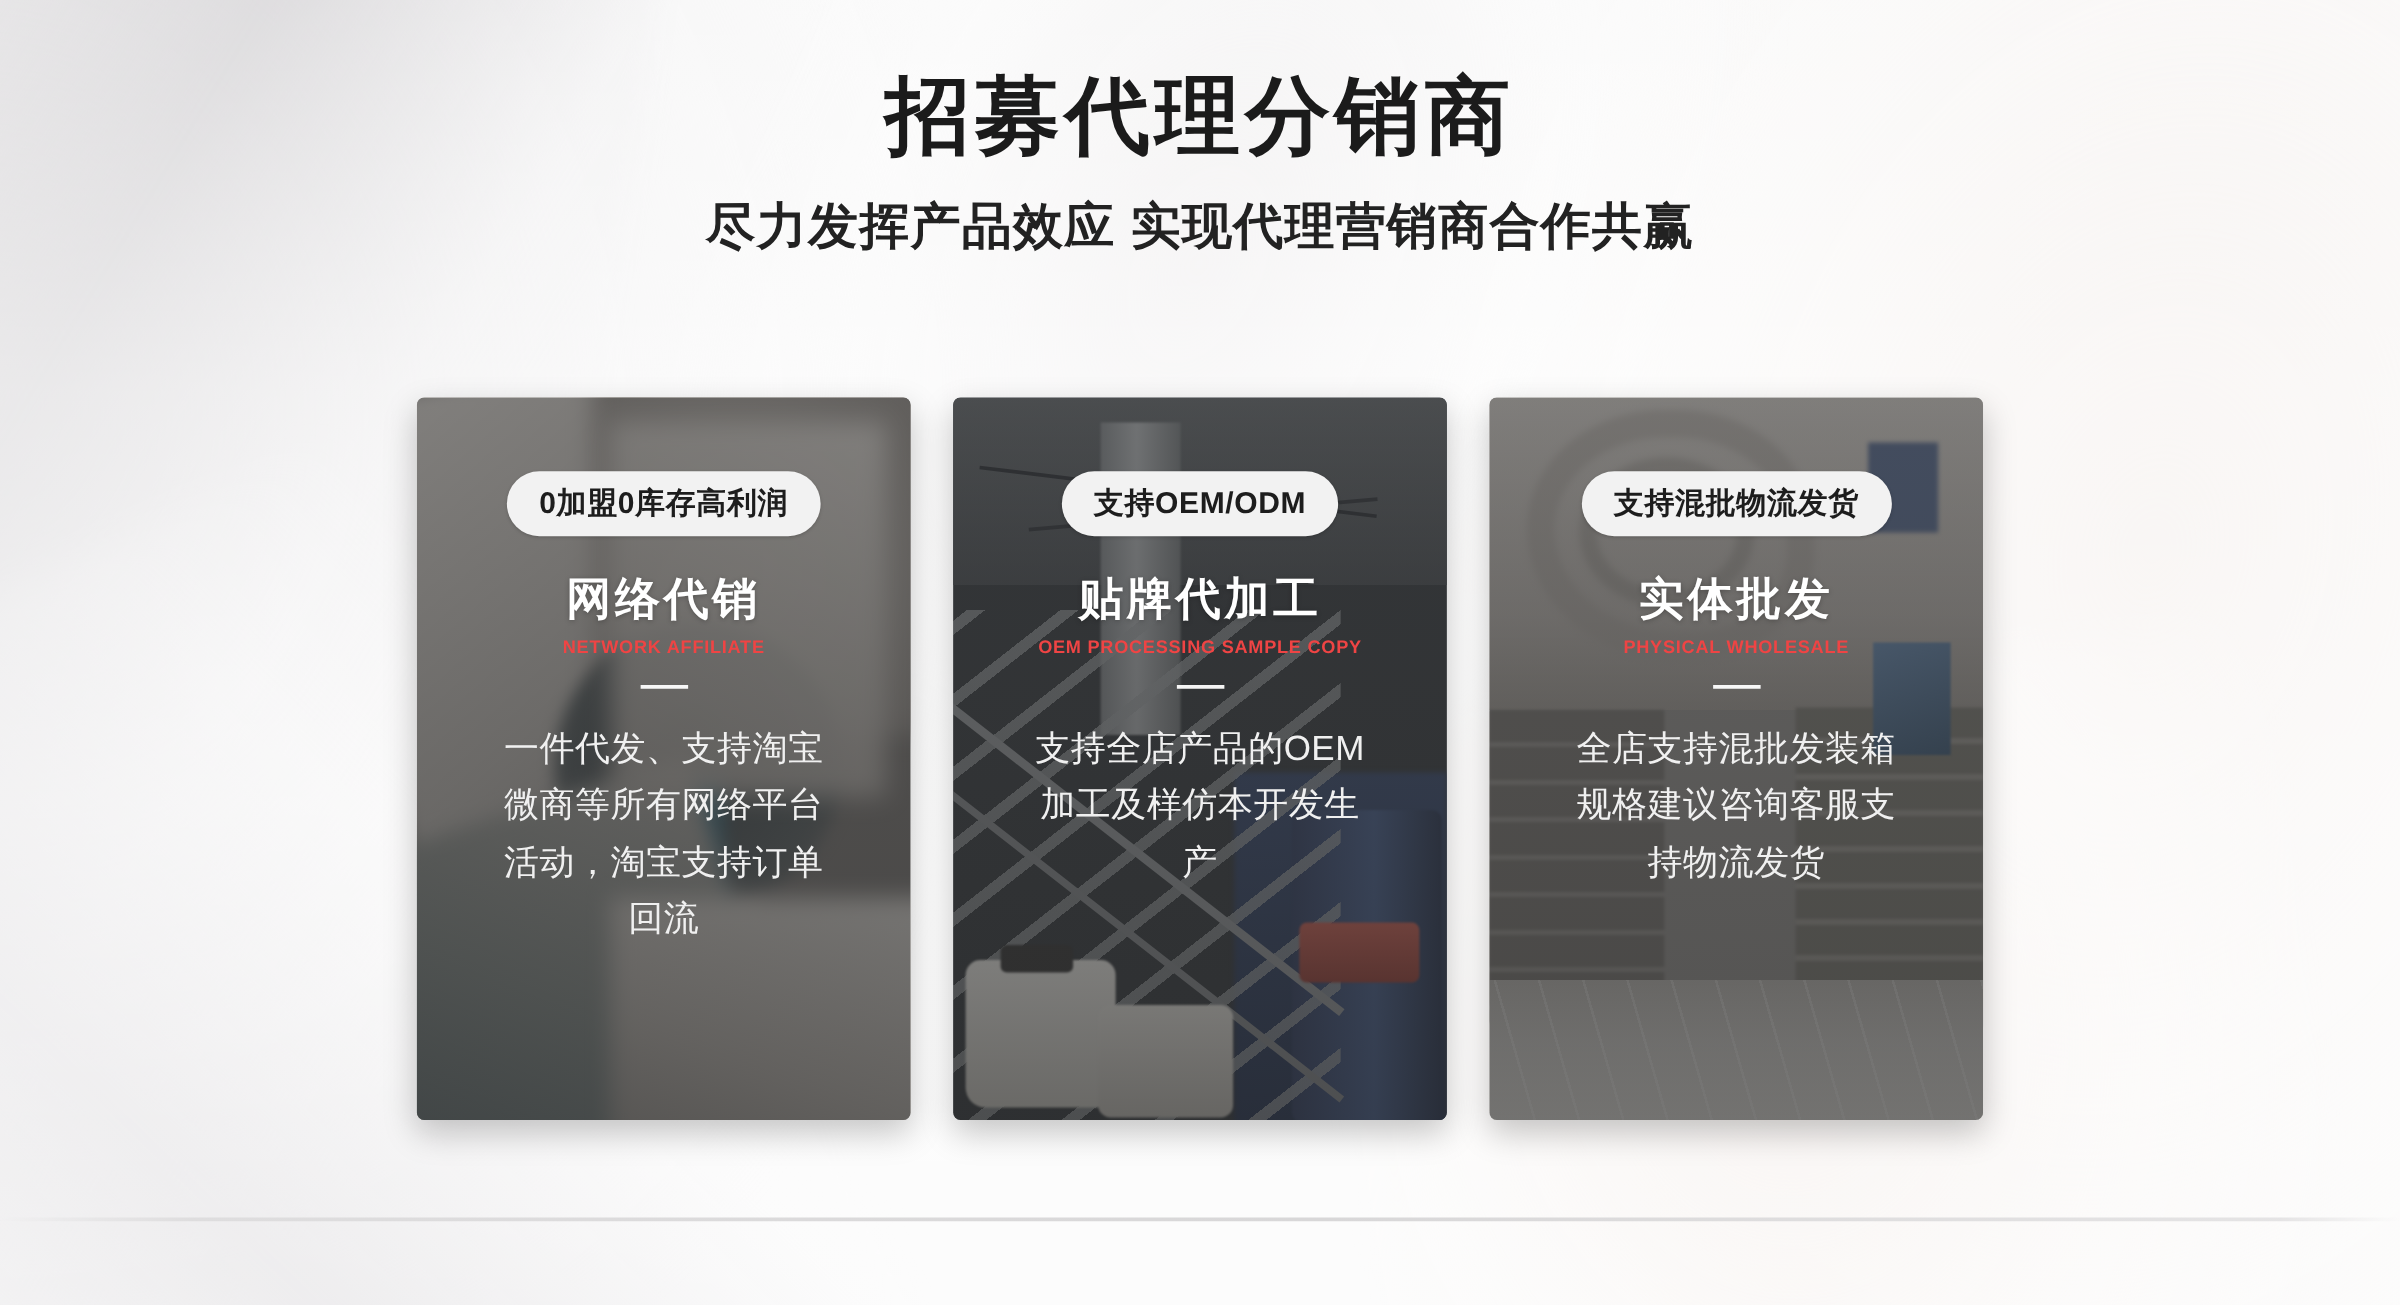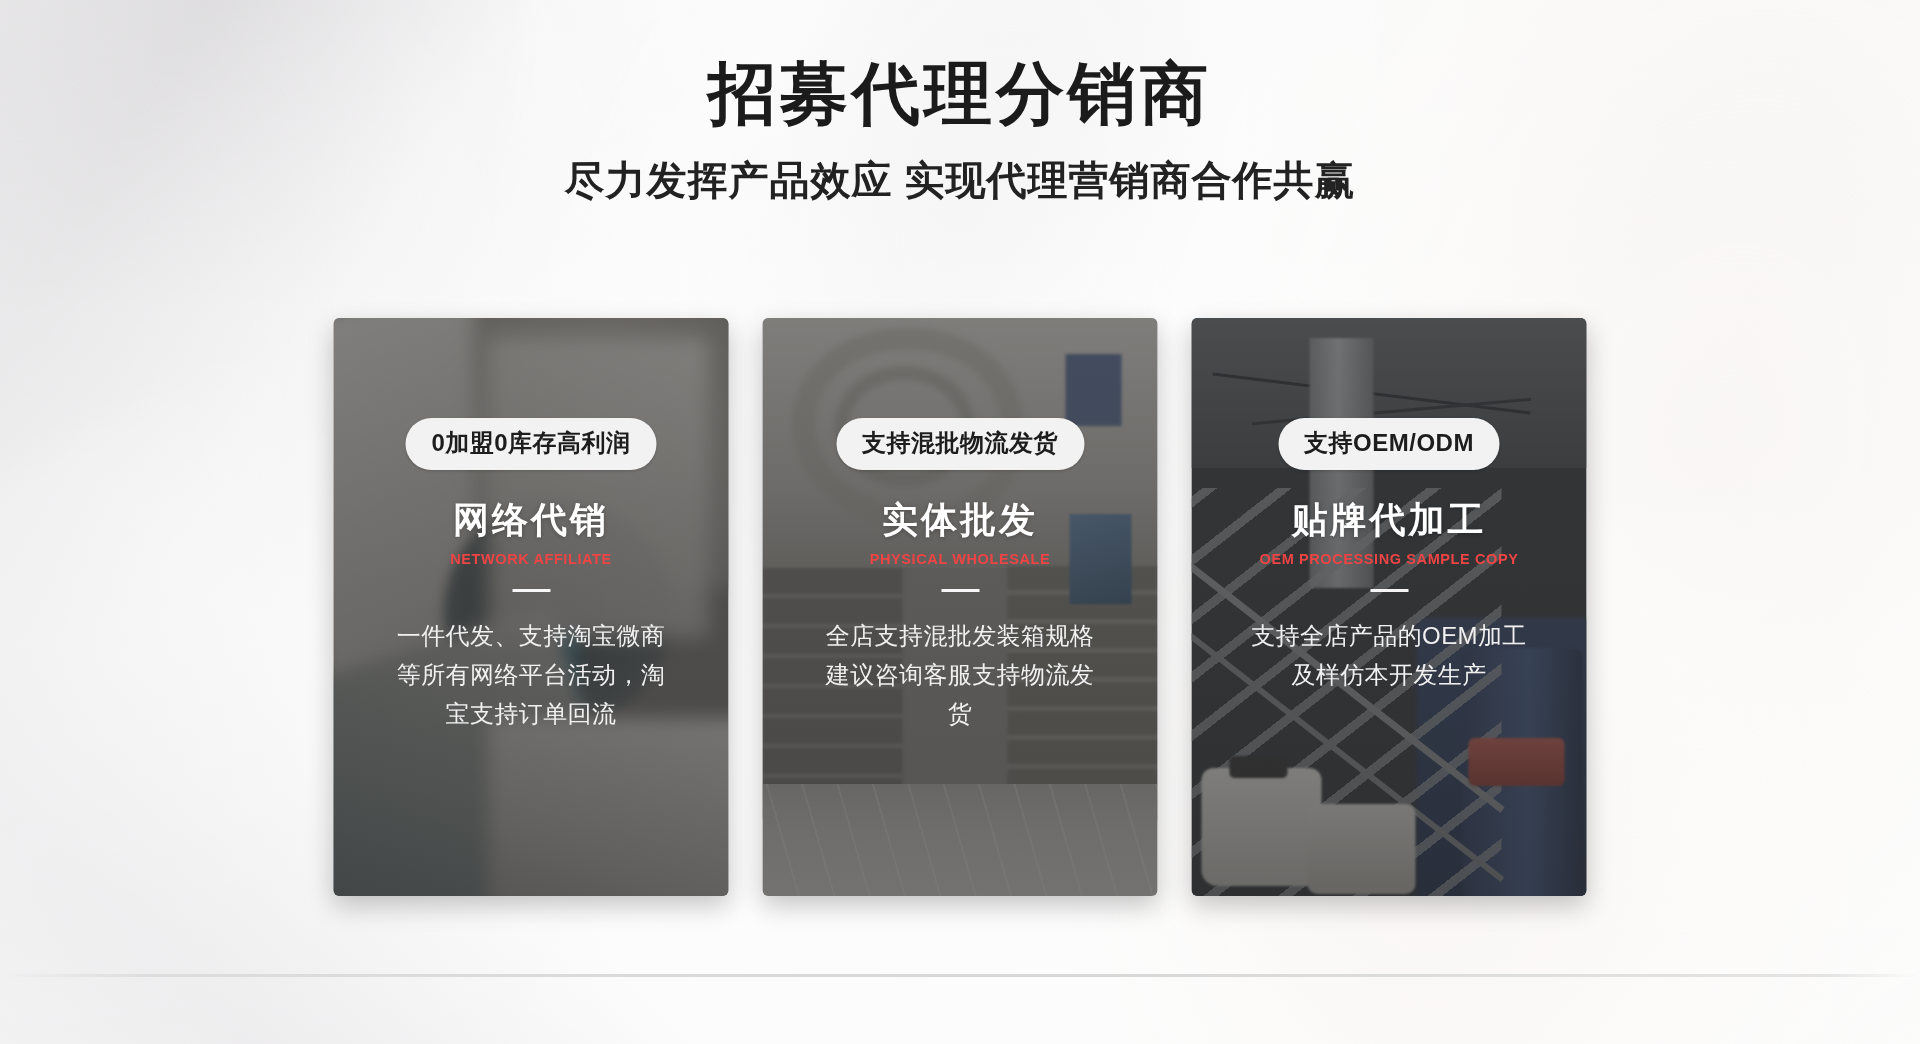--- a/index.html
+++ b/index.html
@@ -75,39 +75,39 @@
     position:relative; width:395px; height:578px; border-radius:6px;
     overflow:hidden; box-shadow:0 10px 26px rgba(0,0,0,0.22);
   }
   .card .photo { position:absolute; inset:0; }
   .card .shade {
     position:absolute; inset:0;
     background:linear-gradient(180deg, rgba(60,60,60,0.52) 0%, rgba(55,55,55,0.58) 45%, rgba(48,48,48,0.62) 100%);
   }
   .card .content {
     position:absolute; inset:0; display:flex; flex-direction:column;
-    align-items:center; padding-top:100px;
+    align-items:center; padding-top:59px;
   }
   .badge {
     background:#f2f2f2; color:#1d1d1d; border-radius:999px;
     padding:9px 26px 11px; font-size:24px; font-weight:700;
     white-space:nowrap; letter-spacing:0.5px;
     box-shadow:0 1px 3px rgba(0,0,0,0.18);
   }
   .c-title {
     margin-top:32px; font-size:36px; font-weight:700; color:#fff;
     letter-spacing:3px; line-height:1; text-shadow:0 1px 4px rgba(0,0,0,0.25);
   }
   .c-en {
     margin-top:13px; font-size:14.5px; font-weight:700; color:#ef4444;
     letter-spacing:0.6px;
   }
   .rule { margin-top:22px; width:38px; height:3px; background:#fff; opacity:0.95; }
   .c-desc {
-    margin-top:25px; font-size:24px; color:#f0f0f0; line-height:1.62;
+    margin-top:25px; font-size:28px; color:#f0f0f0; line-height:1.62;
     text-align:center; width:280px; letter-spacing:0.4px;
   }
 
   
   .ph1 { background:#6f6c69; }
   .ph1 .l1 { position:absolute; left:-30px; top:-20px; width:260px; height:480px;
     background:linear-gradient(150deg,#cfcbc6 0%,#b6b2ad 55%,#8e8a86 100%); transform:rotate(-12deg); filter:blur(7px); }
   .ph1 .l2 { position:absolute; left:140px; top:-60px; width:300px; height:330px;
     background:radial-gradient(ellipse at 40% 60%, #b9b4ae 0%, #8b8681 70%, #6e6a66 100%); filter:blur(9px); }
   .ph1 .l3 { position:absolute; left:110px; top:180px; width:230px; height:230px;
@@ -218,42 +218,20 @@
     <div class="content">
       <div class="badge">0加盟0库存高利润</div>
       <div class="c-title">网络代销</div>
       <div class="c-en">NETWORK AFFILIATE</div>
       <div class="rule"></div>
       <div class="c-desc">一件代发、支持淘宝微商等所有网络平台活动，淘宝支持订单回流</div>
     </div>
   </div>
 
   <div class="card">
-    <div class="photo ph2">
-      <div class="r1"></div>
-        <div class="swirl"></div>
-        <div class="swirl2"></div>
-      <div class="win"></div>
-        <div class="shelf"></div>
-        <div class="shelf2"></div>
-      <div class="poster"></div>
-        <div class="counter"></div>
-        <div class="floor"></div>
-    </div>
-    <div class="shade"></div>
-    <div class="content">
-      <div class="badge">支持混批物流发货</div>
-      <div class="c-title">实体批发</div>
-      <div class="c-en">PHYSICAL WHOLESALE</div>
-      <div class="rule"></div>
-      <div class="c-desc">全店支持混批发装箱规格建议咨询客服支持物流发货</div>
-    </div>
-  </div>
-
-  <div class="card">
     <div class="photo ph3">
       <div class="ceil"></div>
         <div class="pipe"></div>
         <div class="pipe2"></div>
       <div class="tank"></div>
         <div class="blue"></div>
         <div class="drum"></div>
       <div class="stairs"></div>
         <div class="rail1"></div>
         <div class="rail2"></div>
@@ -266,13 +244,35 @@
     <div class="shade"></div>
     <div class="content">
       <div class="badge">支持OEM/ODM</div>
       <div class="c-title">贴牌代加工</div>
       <div class="c-en">OEM PROCESSING SAMPLE COPY</div>
       <div class="rule"></div>
       <div class="c-desc">支持全店产品的OEM加工及样仿本开发生产</div>
     </div>
   </div>
 
+  <div class="card">
+    <div class="photo ph2">
+      <div class="r1"></div>
+        <div class="swirl"></div>
+        <div class="swirl2"></div>
+      <div class="win"></div>
+        <div class="shelf"></div>
+        <div class="shelf2"></div>
+      <div class="poster"></div>
+        <div class="counter"></div>
+        <div class="floor"></div>
+    </div>
+    <div class="shade"></div>
+    <div class="content">
+      <div class="badge">支持混批物流发货</div>
+      <div class="c-title">实体批发</div>
+      <div class="c-en">PHYSICAL WHOLESALE</div>
+      <div class="rule"></div>
+      <div class="c-desc">全店支持混批发装箱规格建议咨询客服支持物流发货</div>
+    </div>
+  </div>
+
 </div>
 
 </body></html>

